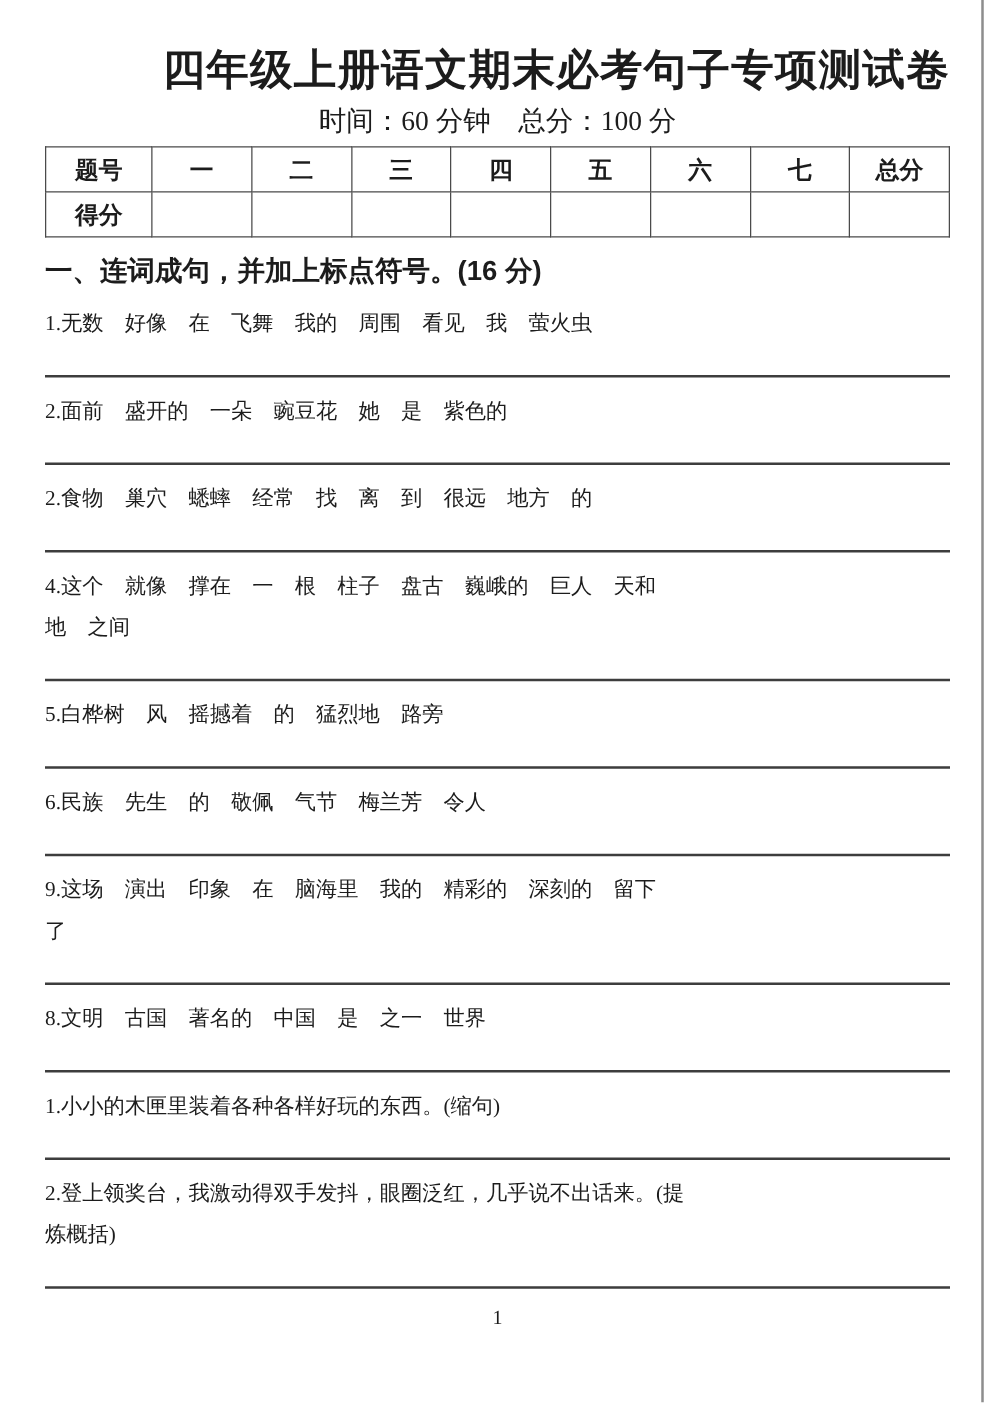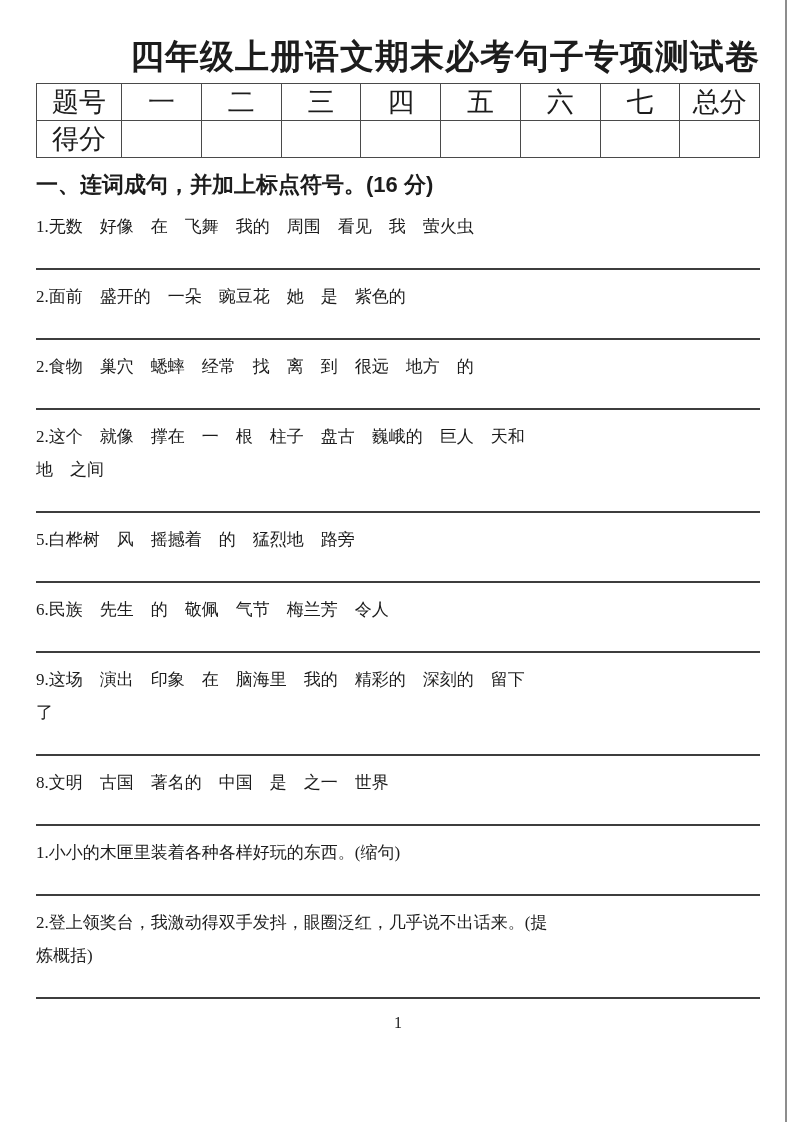--- a/index.html
+++ b/index.html
@@ -46,22 +46,22 @@
     border-collapse: collapse;
     table-layout: fixed;
     margin-top: 7px;
   }
   table.score-table th,
   table.score-table td {
     border: 1.6px solid #4a4a4a;
     height: 35px;
     text-align: center;
     vertical-align: middle;
-    font-size: 27px;
-    font-weight: normal;
+    font-size: 19px;
+    font-weight: bold;
     font-family: "Liberation Serif", serif;
     padding: 0;
   }
   table.score-table .label-col {
     width: 84px;
   }
   .sec-heading {
     font-family: "Liberation Sans", sans-serif;
     font-weight: bold;
     font-size: 22px;
@@ -88,20 +88,21 @@
 </style>
 </head>
 <body>
 
 <div class="page-edge-line"></div>
 
 <div class="content">
 
   <h1 class="title">四年级上册语文期末必考句子专项测试卷</h1>
 
+  <div class="subtitle">时间：60 分钟　总分：100 分</div>
 
   <table class="score-table">
     <tbody>
         <tr>
       <th class="label-col">题号</th>
       <th>一</th>
       <th>二</th>
       <th>三</th>
       <th>四</th>
       <th>五</th>
@@ -127,21 +128,21 @@
 
   <div class="q-item">1.无数　好像　在　飞舞　我的　周围　看见　我　萤火虫</div>
   <div class="answer-line"></div>
 
   <div class="q-item">2.面前　盛开的　一朵　豌豆花　她　是　紫色的</div>
   <div class="answer-line"></div>
 
   <div class="q-item">2.食物　巢穴　蟋蟀　经常　找　离　到　很远　地方　的</div>
   <div class="answer-line"></div>
 
-  <div class="q-item">2.这个　就像　撑在　一　根　柱子　盘古　巍峨的　巨人　天和
+  <div class="q-item">4.这个　就像　撑在　一　根　柱子　盘古　巍峨的　巨人　天和
 地　之间</div>
   <div class="answer-line"></div>
 
   <div class="q-item">5.白桦树　风　摇撼着　的　猛烈地　路旁</div>
   <div class="answer-line"></div>
 
   <div class="q-item">6.民族　先生　的　敬佩　气节　梅兰芳　令人</div>
   <div class="answer-line"></div>
 
   <div class="q-item">9.这场　演出　印象　在　脑海里　我的　精彩的　深刻的　留下

